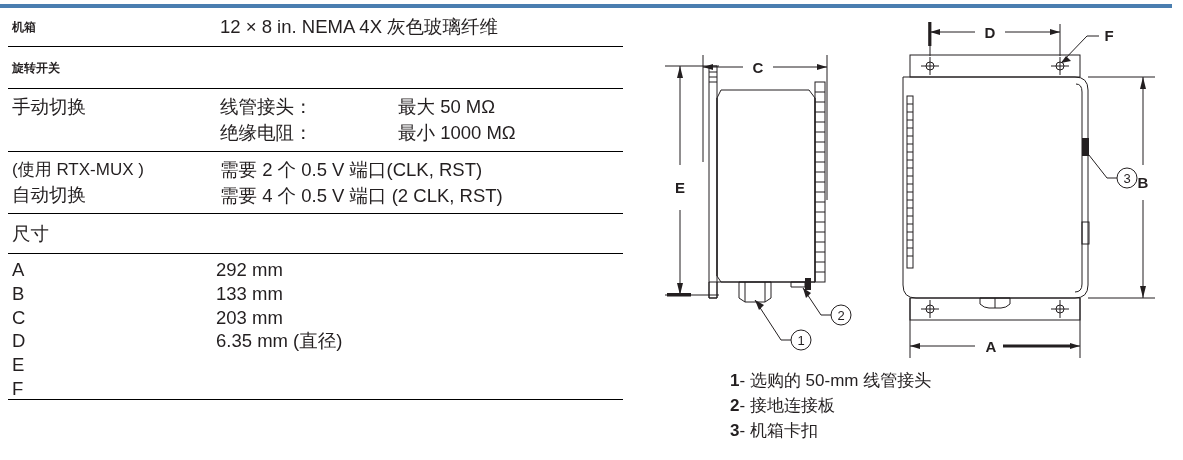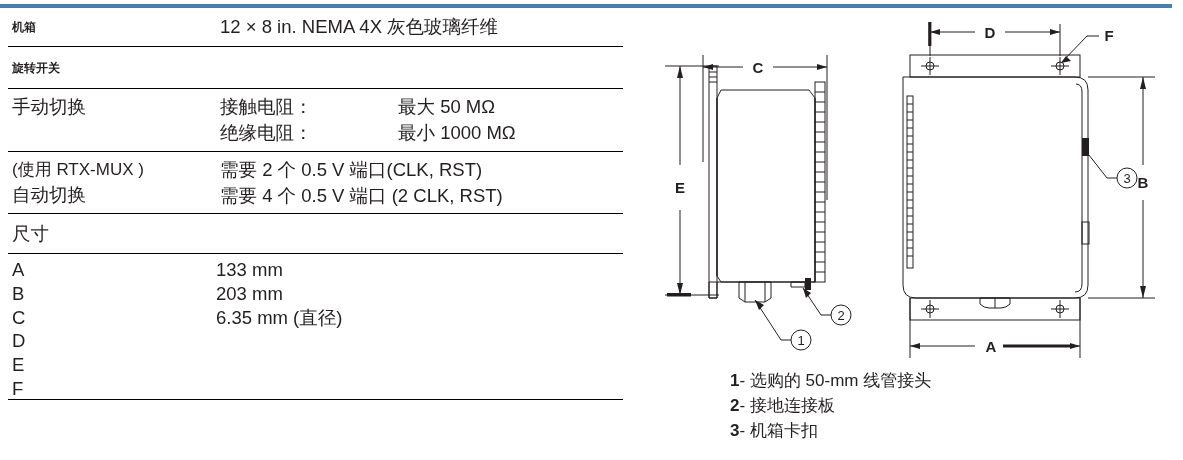--- a/index.html
+++ b/index.html
@@ -79,21 +79,21 @@
     </div>
 
     <div class="srow r-rot">
       <div class="c1 hdr">旋转开关</div>
       <div class="c2wide txt"></div>
     </div>
 
     <div class="srow r-man">
       <div class="c1 txt">手动切换</div>
       <div class="c2">
-        <div class="txt">接触电阻：</div>
+        <div class="txt">线管接头：</div>
         <div class="txt">绝缘电阻：</div>
       </div>
       <div class="c3">
         <div class="txt">最大 50 MΩ</div>
         <div class="txt">最小 1000 MΩ</div>
       </div>
     </div>
 
     <div class="srow r-auto">
       <div class="c1 two-line">
@@ -115,20 +115,21 @@
       <div class="dimlist" style="width:100%">
         <div class="dimcol-k">
           <div class="line">A</div>
           <div class="line">B</div>
           <div class="line">C</div>
           <div class="line">D</div>
           <div class="line">E</div>
           <div class="line">F</div>
         </div>
         <div class="dimcol-v">
+          <div class="line">292 mm</div>
           <div class="line">133 mm</div>
           <div class="line">203 mm</div>
           <div class="line">6.35 mm (直径)</div>
         </div>
       </div>
     </div>
 
   </div>
 
   <div class="drawing">

